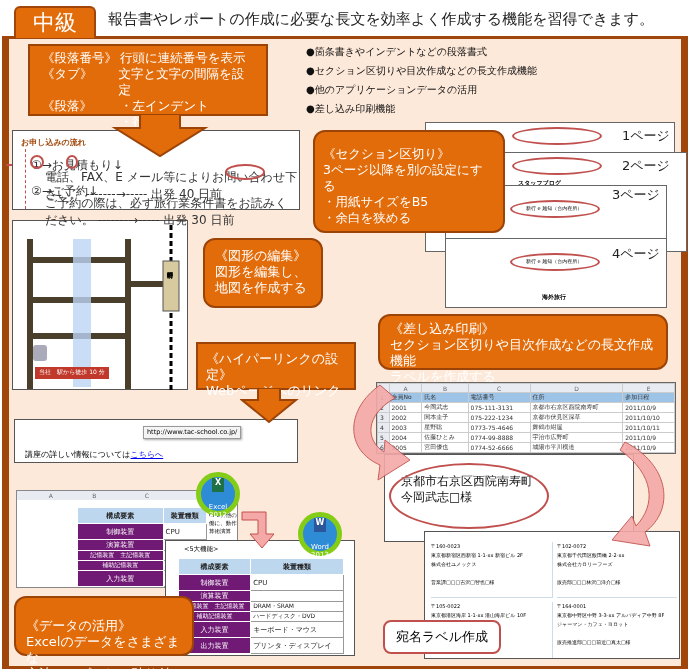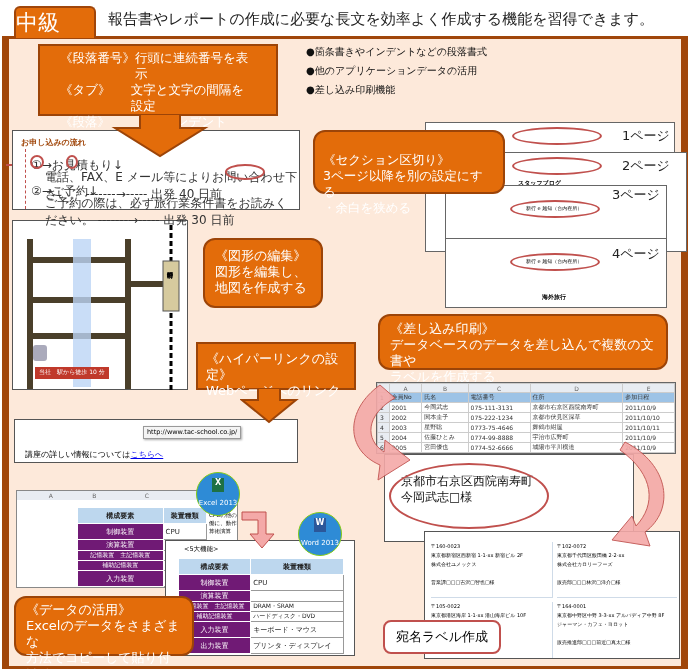--- a/index.html
+++ b/index.html
@@ -1,47 +1,47 @@
 <!DOCTYPE html>
 <html><head>
 <meta charset="utf-8">
 <style>
 *{box-sizing:border-box;margin:0;padding:0}
 body{width:690px;height:671px;background:#fff;font-family:"DejaVu Sans",sans-serif;position:relative;overflow:hidden}
 .abs{position:absolute}
-.tab{left:14px;top:6px;width:82px;height:32px;background:#e36c0a;border:2px solid #a0460a;border-bottom:none;border-radius:6px 6px 0 0;color:#fff;font-size:22px;line-height:30px;z-index:3}
+.tab{left:14px;top:6px;width:82px;height:32px;background:#e36c0a;border:2px solid #a0460a;border-bottom:none;border-radius:6px 6px 0 0;color:#fff;font-size:22px;text-align:center;line-height:30px;z-index:3}
 .header-desc{left:108px;top:10px;font-size:15px;color:#222}
 .panel{left:2px;top:36px;width:686px;height:633px;background:#fde9da;border:3px solid #a0460a;border-left-width:7px;border-right-width:7px}
 .obox{background:#e36c0a;color:#fff;border:2px solid #9c4408;font-size:12.5px;line-height:16px}
 .rounded{border-radius:12px}
 .doc{background:#fff;border:1px solid #555}
 .bullets{font-size:10px;color:#111;line-height:19px}
 .page{background:#fff;border:1px solid #666}
 .pagelabel{font-size:13px;color:#222}
 .ellipse{border:2.5px solid #c0504d;border-radius:50%}
 .tiny{font-size:12px;color:#333}
 table{border-collapse:collapse}
 .xls td{border:1px solid #ccc;font-size:6px;padding:0 2px;height:9px;white-space:nowrap;color:#333}
 .xls .hdr td{background:#e8ecf2;text-align:center;color:#666}
 .xls .blue td{background:#9dc3e6}
 .tbl td{border:1px solid #fff;font-size:7px;height:16px;text-align:center;padding:0 2px;white-space:nowrap}
 .tbl .dk{background:#701a75;color:#fff}
 .tbl .lt{background:#bdd7ee;color:#222;font-weight:bold}
 .tbl .wh{background:#fff;color:#222;border:1px solid #999;text-align:left}
-.circle-icon{border-radius:50%;background:#2e8bd6;border:1px solid #84cc16;color:#fff;font-size:7px;text-align:center}
+.circle-icon{border-radius:50%;background:#2e8bd6;border:5px solid #84cc16;color:#fff;font-size:7px;text-align:center}
 </style>
 </head>
 <body>
 
 <div class="abs tab">中級</div>
 <div class="abs header-desc">報告書やレポートの作成に必要な長文を効率よく作成する機能を習得できます。</div>
 
 <div class="abs panel"></div>
 
-<div class="abs obox" style="left:38px;top:44px;width:240px;height:72px;padding:4px 20px;z-index:4">
+<div class="abs obox" style="left:28px;top:44px;width:240px;height:72px;padding:4px 12px;z-index:4">
   <div style="display:flex">
       <span style="width:78px">《段落番号》</span>
       <span>行頭に連続番号を表示</span>
     </div>
   <div style="display:flex">
       <span style="width:78px">《タブ》</span>
       <span>文字と文字の間隔を設定</span>
     </div>
   <div style="display:flex">
       <span style="width:78px">《段落》</span>
@@ -51,20 +51,21 @@
       <span style="width:78px"></span>
       <span>・行区切り</span>
     </div>
 </div>
 <svg class="abs" style="left:110px;top:114px;z-index:4" width="100" height="44">
   <polygon points="30,0 70,0 70,14 95,14 50,42 5,14 30,14" fill="#e36c0a" stroke="#9c4408" stroke-width="2"></polygon>
 </svg>
 
 <div class="abs bullets" style="left:306px;top:42px">
   <div>●箇条書きやインデントなどの段落書式</div>
+  <div>●セクション区切りや目次作成などの長文作成機能</div>
   <div>●他のアプリケーションデータの活用</div>
   <div>●差し込み印刷機能</div>
 </div>
 
 <div class="abs doc" style="left:12px;top:130px;width:288px;height:80px;z-index:2">
   <div style="font-size:8px;color:#a0460a;font-weight:bold;margin:6px 8px">お申し込みの流れ</div>
   <div style="position:absolute;left:12px;top:18px;width:0;height:60px;border-left:1px dashed #c0504d"></div>
   <div class="tiny" style="position:absolute;left:18px;top:26px">①→お見積もり↓</div>
   <div class="tiny" style="position:absolute;left:32px;top:38px">電話、FAX、E メール等によりお問い合わせ下さい。 -------→----- 出発 40 日前</div>
   <div class="tiny" style="position:absolute;left:18px;top:52px">②→ご予約↓</div>
@@ -89,23 +90,24 @@
   <div class="abs" style="left:80px;top:19px;font-size:5px">新行 e 越知（台内在所）</div>
   <div class="abs pagelabel" style="left:166px;top:0">3ページ</div>
 </div>
 <div class="abs page" style="left:445px;top:238px;width:222px;height:70px">
   <div class="abs ellipse" style="left:64px;top:14px;width:90px;height:18px"></div>
   <div class="abs" style="left:80px;top:19px;font-size:5px">新行 e 越知（台内在所）</div>
   <div class="abs pagelabel" style="left:166px;top:6px">4ページ</div>
   <div class="abs" style="left:96px;top:54px;font-size:6px;font-weight:bold">海外旅行</div>
 </div>
 
-<div class="abs obox rounded" style="left:313px;top:130px;width:192px;height:64px;padding:20px 8px;z-index:5">
+<div class="abs obox rounded" style="left:313px;top:130px;width:192px;height:103px;padding:14px 8px;z-index:5">
   <div>《セクション区切り》</div>
   <div>3ページ以降を別の設定にする</div>
+  <div>・用紙サイズをB5</div>
   <div>・余白を狭める</div>
 </div>
 
 <div class="abs doc" style="left:12px;top:220px;width:176px;height:170px">
   <svg width="176" height="170">
     <rect x="14" y="18" width="6" height="150" fill="#4a3f2a"></rect>
     <rect x="112" y="18" width="6" height="150" fill="#4a3f2a"></rect>
     <rect x="14" y="36" width="104" height="6" fill="#4a3f2a"></rect>
     <rect x="14" y="76" width="104" height="6" fill="#4a3f2a"></rect>
     <rect x="14" y="112" width="104" height="6" fill="#4a3f2a"></rect>
@@ -138,21 +140,21 @@
   <div class="abs" style="left:128px;top:6px;border:1px solid #999;background:#f4f4f4;font-size:6.5px;padding:1px 3px;line-height:9px;box-shadow:1px 1px 2px #aaa">
     <div>http://www.tac-school.co.jp/</div>
   </div>
   <div class="abs" style="left:10px;top:29px;font-size:8px">
     <span>講座の詳しい情報については</span><a href="#" style="color:#0000ee">こちらへ</a>
   </div>
 </div>
 
 <div class="abs obox rounded" style="left:378px;top:314px;width:290px;height:56px;padding:5px 10px;font-size:13px">
   <div>《差し込み印刷》</div>
-  <div>データベースのデータを差し込んで複数の文書や</div>
+  <div>セクション区切りや目次作成などの長文作成機能</div>
   <div>ラベルを作成する</div>
 </div>
 
 <div class="abs" style="left:376px;top:382px;width:300px;background:#fff;border:1px solid #666;z-index:2">
   <table class="xls" style="width:100%">
     <tbody>
         <tr class="hdr">
       <td></td>
       <td>A</td>
       <td>B</td>
@@ -338,17 +340,17 @@
           <td class="wh">プリンタ・ディスプレイ</td>
         </tr>
   </tbody>
     </table>
 </div>
 <div class="abs circle-icon" style="left:298px;top:512px;width:44px;height:44px;padding-top:26px;z-index:3">
   <span>Word 2013</span>
 </div>
 <div class="abs" style="left:314px;top:518px;width:12px;height:14px;background:#2b579a;color:#fff;font-size:8px;font-weight:bold;text-align:center;z-index:4">W</div>
 
-<div class="abs obox rounded" style="left:14px;top:596px;width:180px;height:60px;padding:4px 10px;font-size:13px;z-index:5">
+<div class="abs obox rounded" style="left:14px;top:596px;width:180px;height:60px;padding:20px 10px;font-size:13px;z-index:5">
   <div>《データの活用》</div>
   <div>Excelのデータをさまざまな</div>
   <div>方法でコピーして貼り付ける</div>
 </div>
 
 </body></html>

